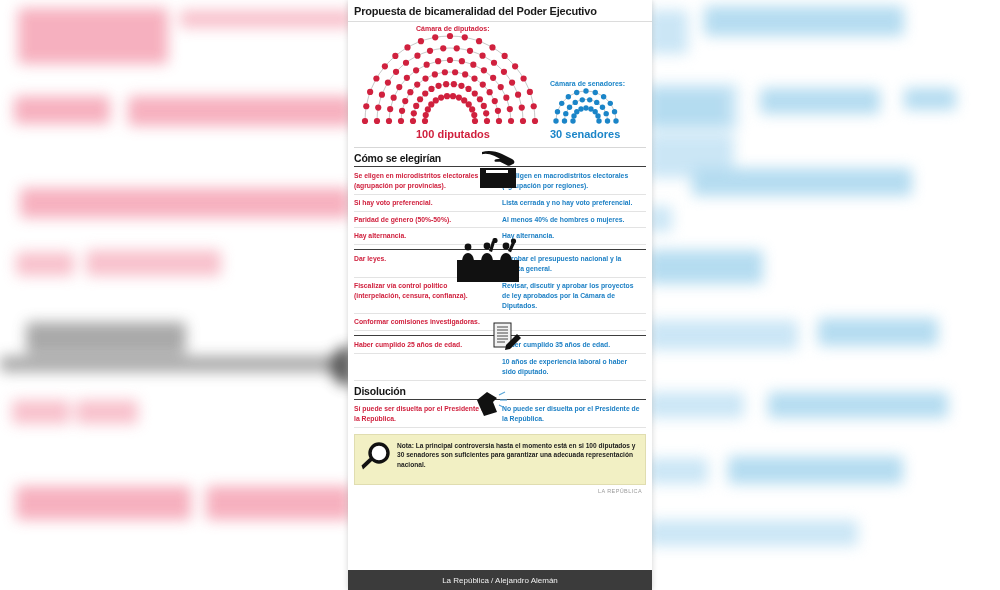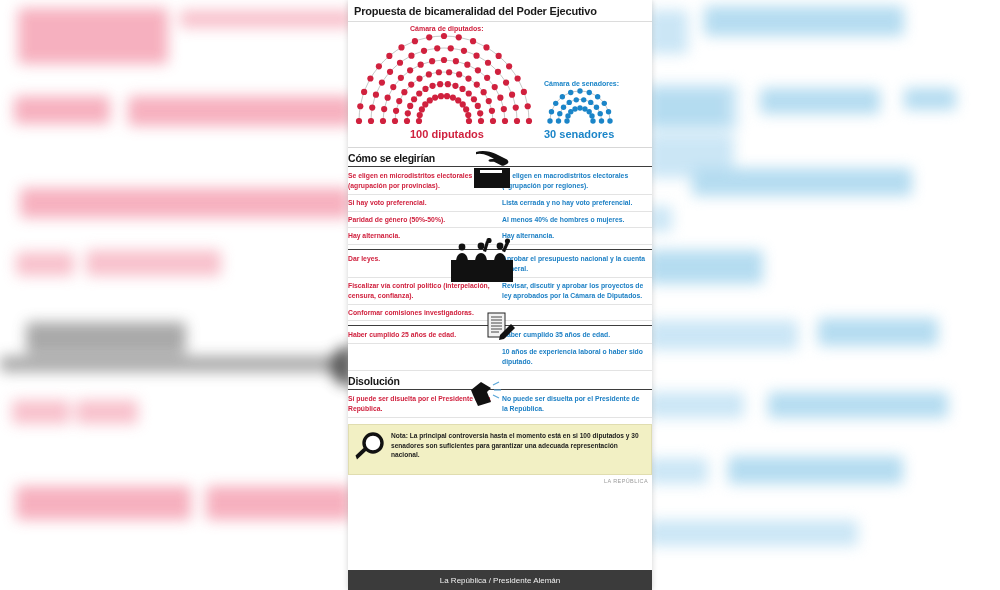--- a/index.html
+++ b/index.html
@@ -120,21 +120,21 @@
   
   .ig-title {
     font-size: 11px;
     font-weight: bold;
     color: #1b1b1b;
     padding: 5px 6px 4px 6px;
     border-bottom: 1px solid #dcdcdc;
     letter-spacing: -.2px;
   }
 
-  .ig-body { padding: 0 0; }
+  .ig-body { padding: 0 6px; }
 
   
   .chart-wrap {
     position: relative;
     height: 124px;
     margin-top: 2px;
   }
   .chart-label {
     position: absolute;
     font-size: 7px;
@@ -560,15 +560,15 @@
             <circle cx="19" cy="12" r="9" fill="#ffffff" stroke="#111" stroke-width="3.4"></circle>
             <path fill="#111" d="M12.5 19.5 L3 28.5 l-1.5-4 8-7.5 z"></path>
           </svg>
         </div>
         <div class="note-text">Nota: La principal controversia hasta el momento está en si 100 diputados y 30 senadores son suficientes para garantizar una adecuada representación nacional.</div>
       </div>
 
       <div class="credit">LA REPÚBLICA</div>
     </div>
 
-    <div class="ig-footer">La República / Presidente Alemán</div>
+    <div class="ig-footer">La República / Alejandro Alemán</div>
   </div>
 </div>
 
 </body></html>

